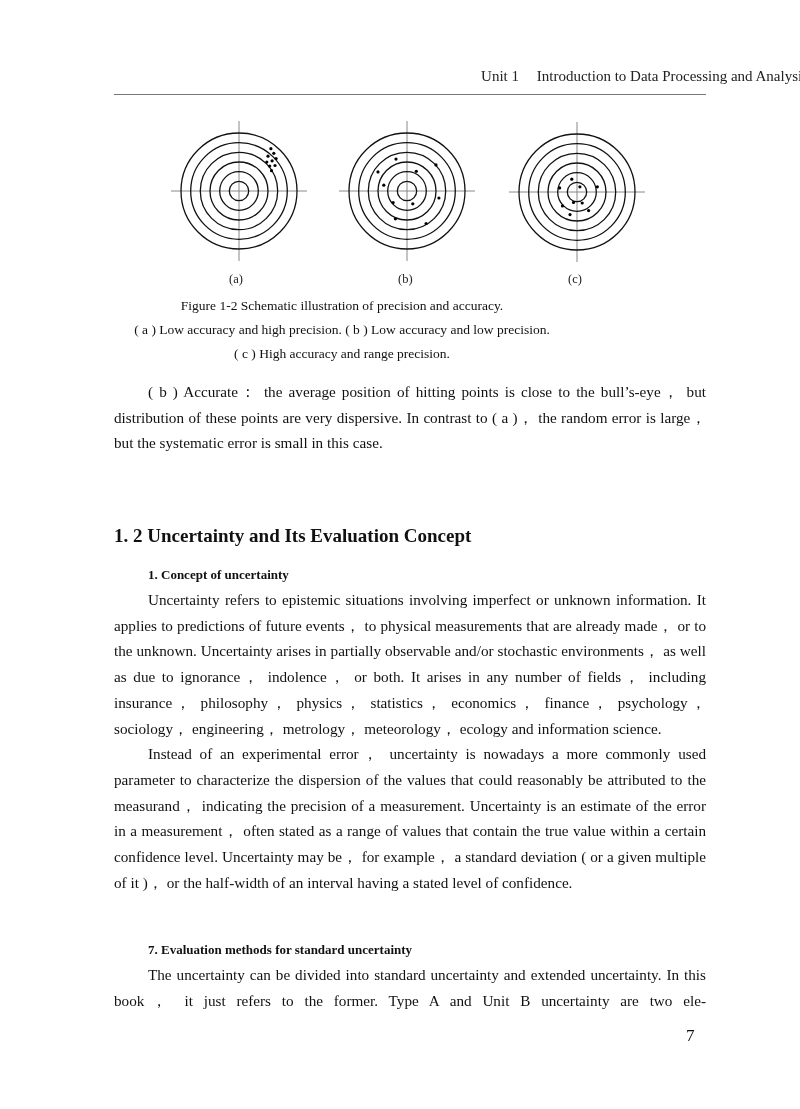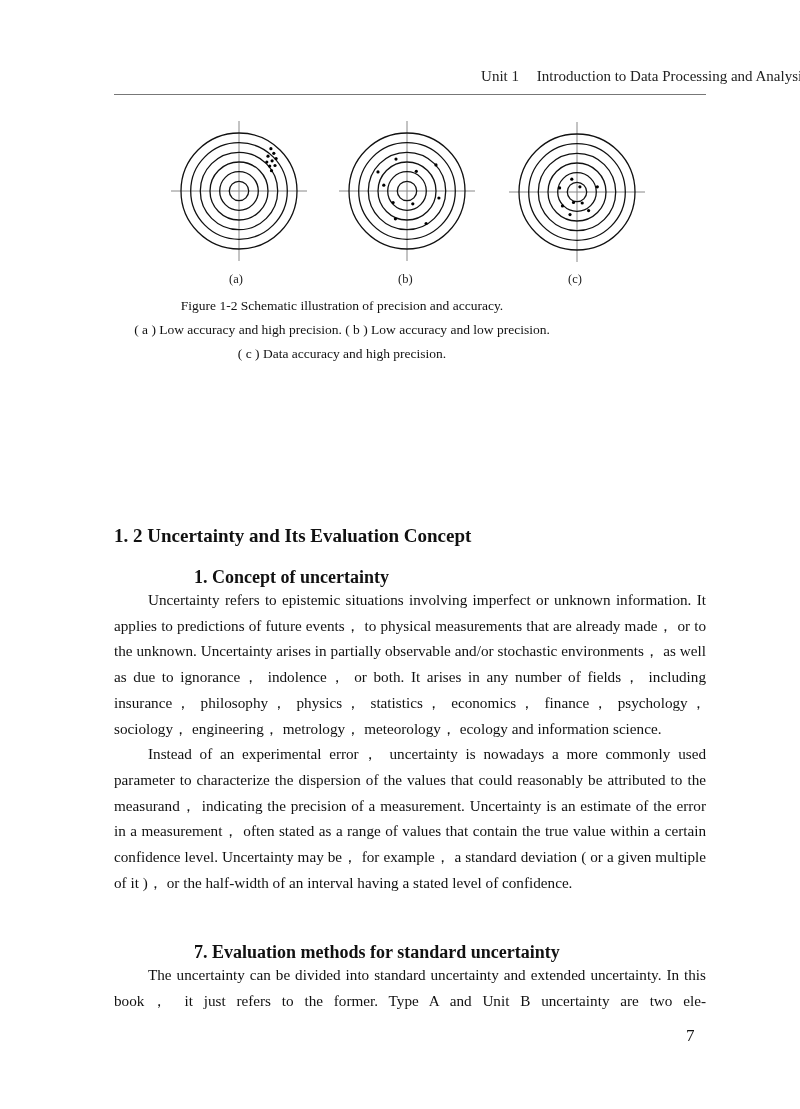--- a/index.html
+++ b/index.html
@@ -11,21 +11,21 @@
   .rule { position:absolute; top:94px; left:114px; width:592px; height:1px; background:#777; }
   svg.fig { position:absolute; top:110px; left:0; width:800px; height:170px; }
   .sub { position:absolute; top:272px; font-size:12.5px; color:#222; }
   .cap { position:absolute; left:0; width:684px; text-align:center; font-size:13.5px; color:#111; }
   .body { position:absolute; left:114px; width:592px; font-size:15.2px; line-height:25.7px;
           text-align:justify; }
   .body p { margin:0; }
   .ind { text-indent:34px; }
   .h2 { position:absolute; left:114px; top:525px; font-size:19px; font-weight:bold; }
   .h2 .num { }
-  .h3 { position:absolute; left:148px; font-size:18px; font-weight:bold;margin-left:46px; }
+  .h3 { position:absolute; left:148px; font-size:13px; font-weight:bold; }
   .pageno { position:absolute; top:1026px; left:686px; font-size:17px; }
 </style>
 </head>
 <body>
 
 <div class="header">
   <span class="unit">Unit 1</span>
   <span>Introduction to Data Processing and Analysis</span>
 </div>
 <div class="rule"></div>
@@ -90,23 +90,24 @@
       <circle cx="570.0" cy="214.6" r="1.6" fill="#000"></circle>
     </g>
   </svg>
 
 <div class="sub" style="left:229px">(a)</div>
 <div class="sub" style="left:398px">(b)</div>
 <div class="sub" style="left:568px">(c)</div>
 
 <div class="cap" style="top:298px">Figure 1-2    Schematic illustration of precision and accuracy.</div>
 <div class="cap" style="top:322px">( a )  Low accuracy and high precision. ( b )  Low accuracy and low precision.</div>
-<div class="cap" style="top:346px">( c )  Data accuracy and high precision.</div>
+<div class="cap" style="top:346px">( c )  High accuracy and range precision.</div>
 
 <div class="body" style="top:379px">
+  <p class="ind">( b ) Accurate： the average position of hitting points is close to the bull’s-eye， but distribution of these points are very dispersive. In contrast to ( a )， the random error is large， but the systematic error is small in this case.</p>
 </div>
 
 <div class="h2">
   <span class="num">1. 2</span>
   <span>Uncertainty and Its Evaluation Concept</span>
 </div>
 
 <div class="h3" style="top:567px">1. Concept of uncertainty</div>
 <div class="body" style="top:587px">
   <p class="ind">Uncertainty refers to epistemic situations involving imperfect or unknown information. It applies to predictions of future events， to physical measurements that are already made， or to the unknown. Uncertainty arises in partially observable and/or stochastic environments， as well as due to ignorance， indolence， or both. It arises in any number of fields， including insurance， philosophy， physics， statistics， economics， finance， psychology， sociology， engineering， metrology， meteorology， ecology and information science.</p>

